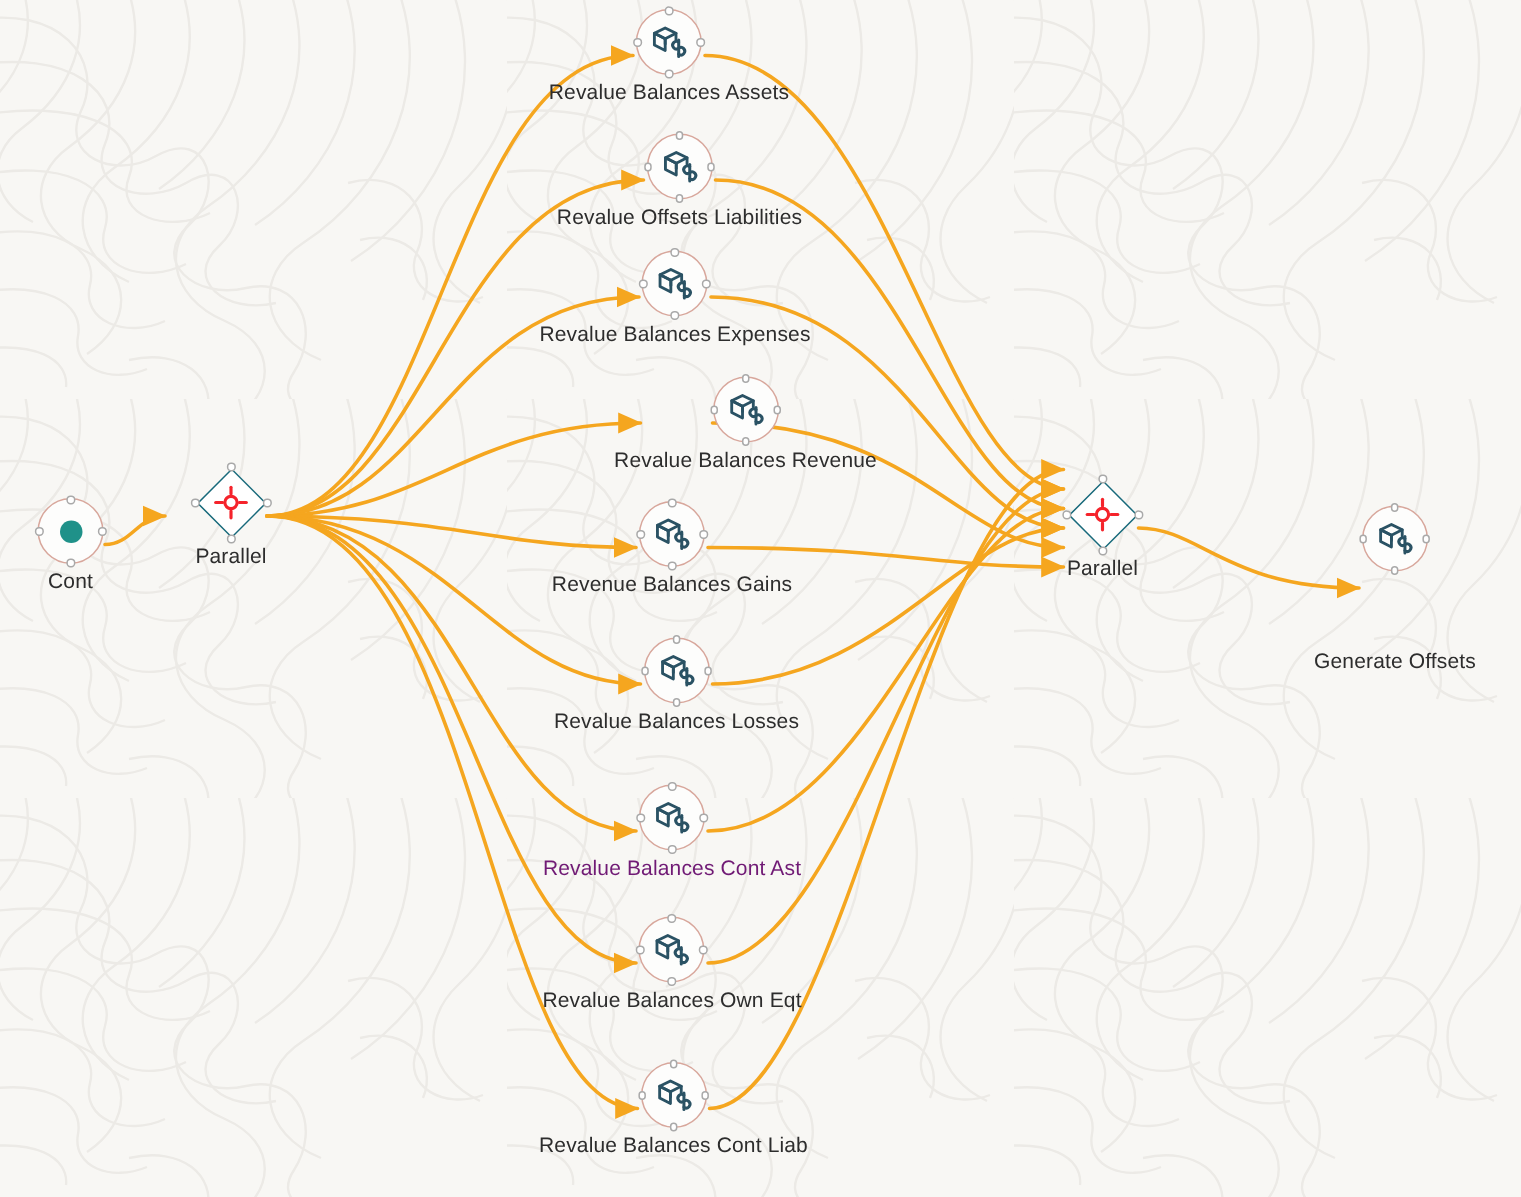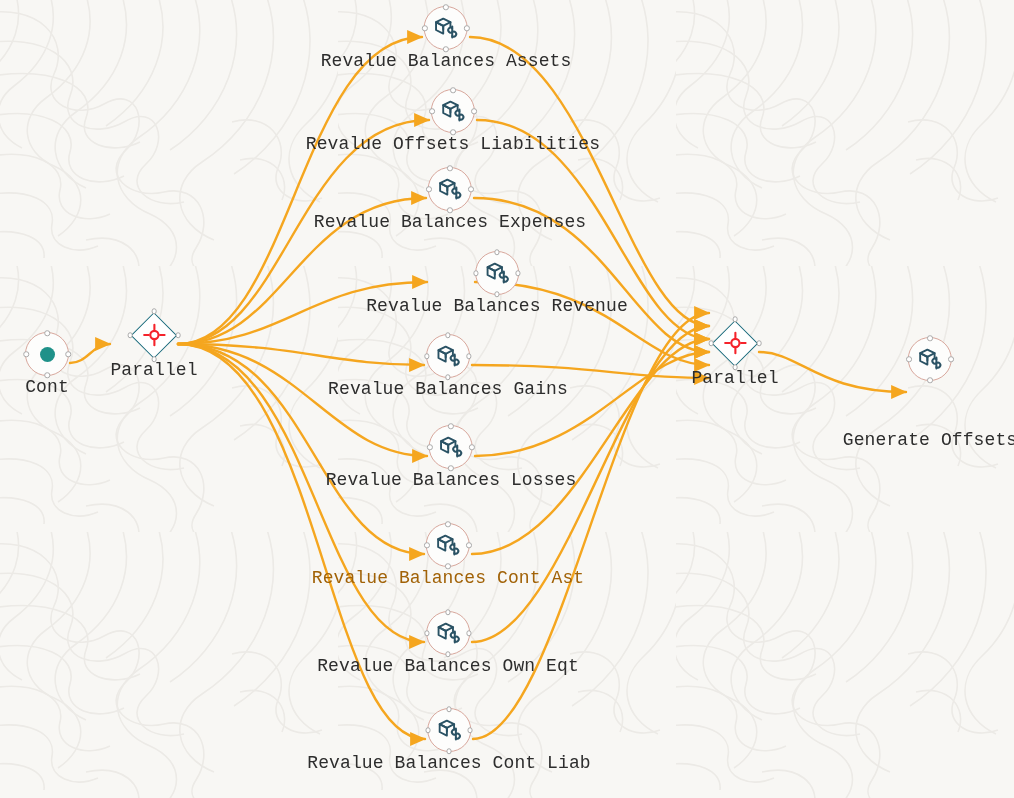--- a/index.html
+++ b/index.html
@@ -86,26 +86,25 @@
     background: #ffffff;
     border: 1px solid #a9a9a9;
     box-sizing: border-box;
   }
   .h-n { left: 50%; top: 0; transform: translate(-50%, -50%); }
   .h-s { left: 50%; top: 100%; transform: translate(-50%, -50%); }
   .h-w { left: 0; top: 50%; transform: translate(-50%, -50%); }
   .h-e { left: 100%; top: 50%; transform: translate(-50%, -50%); }
   .node-label {
     margin-top: 4px;
-    font-size: 18px;
+    font-size: 14px;
     color: #2d2d2d;
     white-space: nowrap;
     letter-spacing: 0.1px;
     line-height: 14px;
-    font-family: Liberation Mono, monospace;
   }
   .start-dot {
     width: 15px;
     height: 15px;
     border-radius: 50%;
     background: #1f9189;
   }
 </style>
 </head>
 <body>
@@ -302,21 +301,21 @@
             <g fill="none" stroke="#2a5264" stroke-width="2.0" stroke-linecap="round">
               <path d="M19.6 13.1 a2.5 2.5 0 1 0 0 4.0 a2.5 2.5 0 1 1 0 4.0"></path>
               <path d="M19.6 11.6 L19.6 22.6"></path>
             </g>
           </svg>
           <span class="handle h-n"></span>
           <span class="handle h-e"></span>
           <span class="handle h-s"></span>
           <span class="handle h-w"></span>
         </div>
-        <div class="node-label" style="color: rgb(45, 45, 45);">Revalue Balances Gains</div>
+        <div class="node-label" style="color: rgb(45, 45, 45);">Revenue Balances Gains</div>
       </div>
       <div class="node" style="left: 451px; top: 456px;">
         <div class="node-circle">
           <svg width="26" height="26" viewBox="0 0 26 26" xmlns="http://www.w3.org/2000/svg">
             <g fill="none" stroke="#2a5264" stroke-width="1.9" stroke-linejoin="round" stroke-linecap="round">
               <path d="M3.4 7.2 L10.6 3.6 L17.8 7.2 L10.6 10.8 Z"></path>
               <path d="M3.4 7.2 L3.4 15.0 L10.6 18.6 L10.6 10.8 Z"></path>
               <path d="M17.8 7.2 L17.8 11.4"></path>
               <path d="M10.6 10.8 L10.6 14.4"></path>
             </g>
@@ -344,21 +343,21 @@
             <g fill="none" stroke="#2a5264" stroke-width="2.0" stroke-linecap="round">
               <path d="M19.6 13.1 a2.5 2.5 0 1 0 0 4.0 a2.5 2.5 0 1 1 0 4.0"></path>
               <path d="M19.6 11.6 L19.6 22.6"></path>
             </g>
           </svg>
           <span class="handle h-n"></span>
           <span class="handle h-e"></span>
           <span class="handle h-s"></span>
           <span class="handle h-w"></span>
         </div>
-        <div class="node-label" style="color: #a16207;">Revalue Balances Cont Ast</div>
+        <div class="node-label" style="color: #701a75;">Revalue Balances Cont Ast</div>
       </div>
       <div class="node" style="left: 448px; top: 642px;">
         <div class="node-circle">
           <svg width="26" height="26" viewBox="0 0 26 26" xmlns="http://www.w3.org/2000/svg">
             <g fill="none" stroke="#2a5264" stroke-width="1.9" stroke-linejoin="round" stroke-linecap="round">
               <path d="M3.4 7.2 L10.6 3.6 L17.8 7.2 L10.6 10.8 Z"></path>
               <path d="M3.4 7.2 L3.4 15.0 L10.6 18.6 L10.6 10.8 Z"></path>
               <path d="M17.8 7.2 L17.8 11.4"></path>
               <path d="M10.6 10.8 L10.6 14.4"></path>
             </g>

